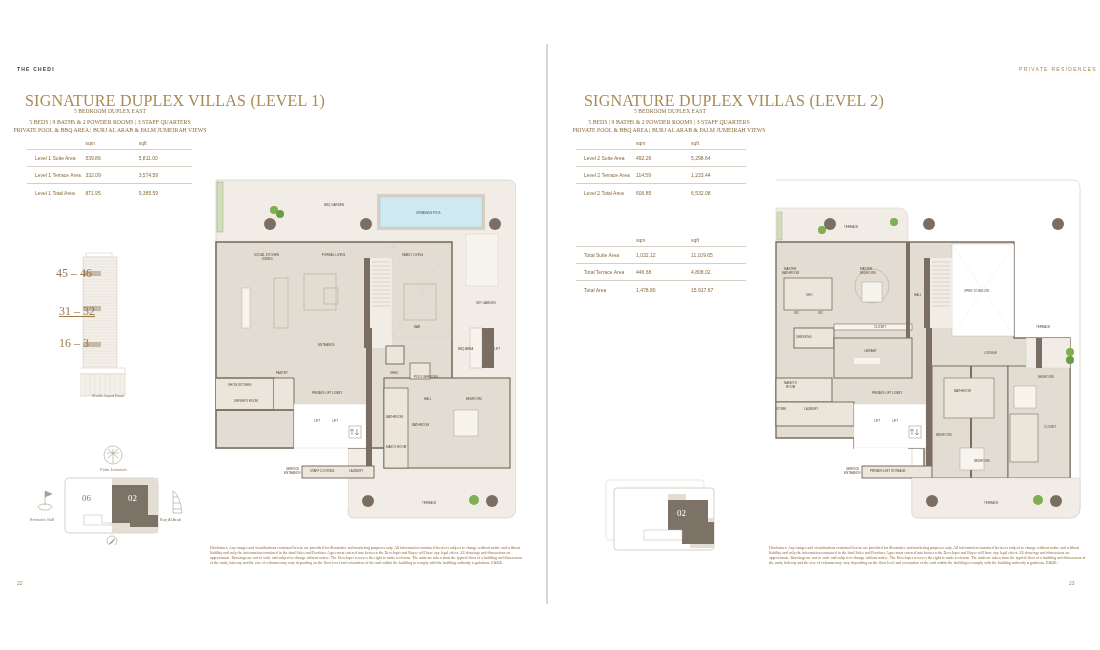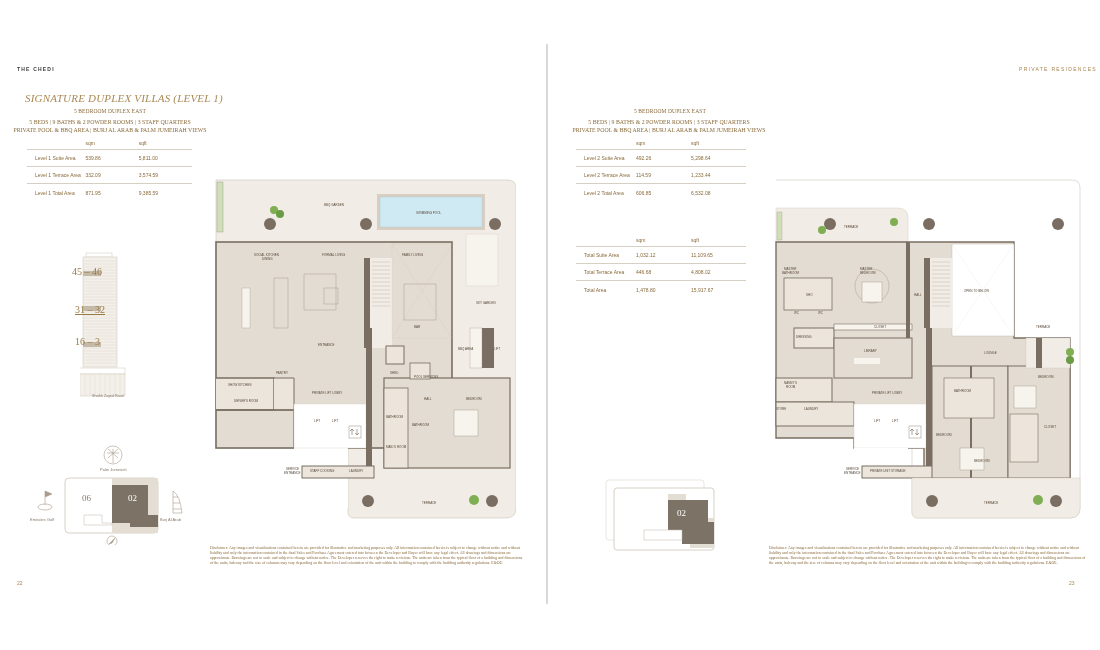--- a/index.html
+++ b/index.html
@@ -8,34 +8,34 @@
 
   .spread { position: absolute; left: 0; top: 0; width: 1100px; height: 650px; background: #fff; }
   .page { position: absolute; top: 40px; height: 570px; background: #fff; }
   .page.left { left: 0; width: 547px; }
   .page.right { left: 549px; width: 551px; }
   .gutter { position: absolute; left: 546px; top: 44px; width: 2px; height: 560px; background: #d8d8d8; }
 
   .brand { position: absolute; font-family: "Liberation Sans", sans-serif; font-size: 5px; letter-spacing: 1.2px; font-weight: bold; color: #3a3a3a; }
   .brand-right { font-weight: normal; color: #a88650; letter-spacing: 1.3px; }
 
-  .title { position: absolute; font-family: "Liberation Serif", serif; font-size: 11px; letter-spacing: 0.2px; color: #a98a55; white-space: nowrap; font-style: italic; }
+  .title { position: absolute; font-family: "Liberation Serif", serif; font-size: 16px; letter-spacing: 0.2px; color: #a98a55; white-space: nowrap; }
   .subtitle { position: absolute; font-size: 5.5px; color: #8a6a3a; text-align: center; white-space: nowrap; letter-spacing: 0.1px; }
   .spec { position: absolute; font-size: 5.8px; color: #8a6a3a; text-align: center; white-space: nowrap; line-height: 8px; }
 
   .area-table { position: absolute; font-family: "Liberation Sans", sans-serif; font-size: 5px; color: #8a6a3a; }
   .area-table .hdr { display: flex; height: 14px; align-items: center; border-bottom: 1px solid #d6cfc4; }
   .area-table .row { display: flex; height: 17px; align-items: center; border-bottom: 1px solid #d6cfc4; }
   .area-table .row:last-child { border-bottom: none; }
   .area-table .c0 { width: 60px; padding-left: 8px; }
   .area-table .c1 { width: 55px; }
   .area-table .c2 { width: 55px; }
 
   .tower { position: absolute; }
-  .floor-label { position: absolute; font-size: 10px; color: #9a7a45; white-space: nowrap; margin-left: 16px; }
+  .floor-label { position: absolute; font-size: 12px; color: #9a7a45; white-space: nowrap; }
   .small-cap { position: absolute; font-family: "Liberation Sans", sans-serif; font-size: 3.6px; color: #8a7a6a; white-space: nowrap; }
 
   .keyplan { position: absolute; }
   .disclaimer { position: absolute; font-size: 3.9px; line-height: 5.1px; color: #8a6a3a; font-family: "Liberation Serif", serif; }
   .pagenum { position: absolute; font-size: 5px; color: #a88650; font-family: "Liberation Sans", sans-serif; }
 
   .plan { position: absolute; }
   .room-label { font-family: "Liberation Sans", sans-serif; font-size: 3px; fill: #5a4a3a; }
 </style>
 </head>
@@ -278,20 +278,21 @@
 
     <div class="disclaimer" style="left:210px;top:506px;width:315px;">Disclaimer: Any images and visualisations contained herein are provided for illustrative and marketing purposes only. All information contained herein is subject to change without notice and without liability and only the information contained in the final Sales and Purchase Agreement entered into between the Developer and Buyer will have any legal effect. All drawings and dimensions are approximate. Drawings are not to scale and subject to change without notice. The Developer reserves the right to make revisions. The units are taken from the typical floor of a building and dimensions of the units, balcony and the size of columns may vary depending on the floor level and orientation of the unit within the building to comply with the building authority regulations. E&amp;OE.</div>
     <div class="pagenum" style="left:17px;top:540px;">22</div>
   </div>
 
   <div class="gutter"></div>
 
   <div class="page right">
     <div class="brand brand-right" style="left:470px;top:26px;">PRIVATE RESIDENCES</div>
 
+    <div class="title" style="left:35px;top:52px;">SIGNATURE DUPLEX VILLAS (LEVEL 2)</div>
     <div class="subtitle" style="left:35px;top:68px;width:172px;">5 BEDROOM DUPLEX EAST</div>
     <div class="spec" style="left:20px;top:78px;width:200px;">5 BEDS | 9 BATHS &amp; 2 POWDER ROOMS | 3 STAFF QUARTERS</div>
     <div class="spec" style="left:20px;top:86px;width:200px;">PRIVATE POOL &amp; BBQ AREA | BURJ AL ARAB &amp; PALM JUMEIRAH VIEWS</div>
 
     <div class="area-table" style="left:27px;top:96px;width:170px;">
       <div class="hdr">
         <span class="c0"></span>
         <span class="c1">sqm</span>
         <span class="c2">sqft</span>
       </div>

